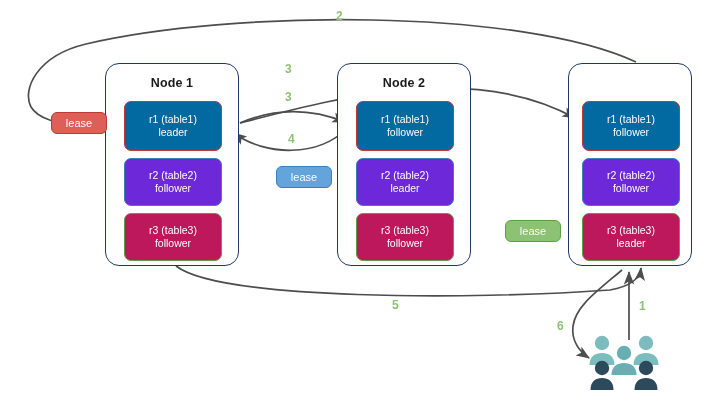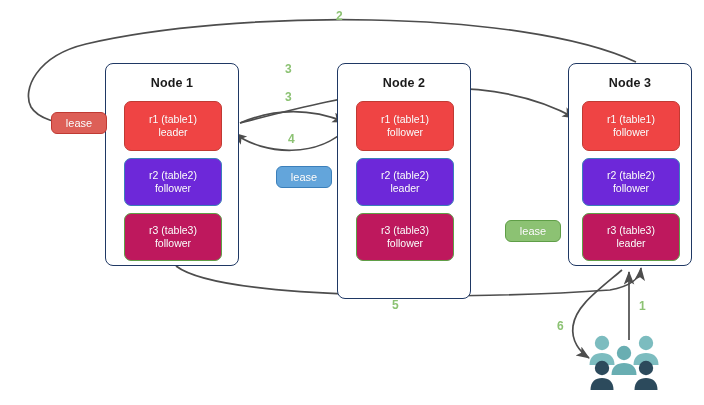--- a/index.html
+++ b/index.html
@@ -20,21 +20,21 @@
   #edges {
     position: absolute;
     left: 0; top: 0;
     width: 704px; height: 405px;
     pointer-events: none;
   }
   .node-box {
     position: absolute;
     box-sizing: border-box;
     border: 1.6px solid #1f3864;
-    border-radius: 8px;
+    border-radius: 14px;
     background: #ffffff;
   }
   .node-title {
     position: absolute;
     left: 0;
     width: 100%;
     text-align: center;
     font-size: 12.5px;
     font-weight: bold;
     color: #1a1a1a;
@@ -48,21 +48,21 @@
     flex-direction: column;
     align-items: center;
     justify-content: center;
     color: #ffffff;
     font-size: 10.5px;
     line-height: 13px;
     text-align: center;
     text-shadow: 0 0 1px rgba(0,0,0,0.12);
   }
   .replica .ln { display: block; }
-  .r-red   { background: #ef4444; border: 1.6px solid #c03a33; }
+  .r-red   { background: #0369a1; border: 1.6px solid #c03a33; }
   .r-blue  { background: #6d28d9; border: 1.6px solid #3b7fba; }
   .r-green { background: #be185d; border: 1.6px solid #5f9e47; }
 
   .lease {
     position: absolute;
     box-sizing: border-box;
     border-radius: 6px;
     display: flex;
     align-items: center;
     justify-content: center;
@@ -128,41 +128,40 @@
       <span class="ln">r2 (table2)</span>
       <span class="ln">follower</span>
     </div>
 
     <div class="replica r-green" style="left:18px; top:149px; width:98px; height:48px;">
       <span class="ln">r3 (table3)</span>
       <span class="ln">follower</span>
     </div>
   </div>
 
-  <div class="node-box" style="left:337px; top:63px; width:134px; height:236px;">
+  <div class="node-box" style="left:337px; top:63px; width:134px; height:203px;">
     <div class="node-title" style="top:12px;">Node 2</div>
 
     <div class="replica r-red" style="left:18px; top:37px; width:98px; height:50px;">
       <span class="ln">r1 (table1)</span>
       <span class="ln">follower</span>
     </div>
 
     <div class="replica r-blue" style="left:18px; top:94px; width:98px; height:48px;">
       <span class="ln">r2 (table2)</span>
       <span class="ln">leader</span>
     </div>
 
     <div class="replica r-green" style="left:18px; top:149px; width:98px; height:48px;">
       <span class="ln">r3 (table3)</span>
       <span class="ln">follower</span>
     </div>
   </div>
 
   <div class="node-box" style="left:568px; top:63px; width:124px; height:203px;">
-    <div class="node-title" style="top:12px;">Node 3</div>
 
     <div class="replica r-red" style="left:13px; top:37px; width:98px; height:50px;">
       <span class="ln">r1 (table1)</span>
       <span class="ln">follower</span>
     </div>
 
     <div class="replica r-blue" style="left:13px; top:94px; width:98px; height:48px;">
       <span class="ln">r2 (table2)</span>
       <span class="ln">follower</span>
     </div>

